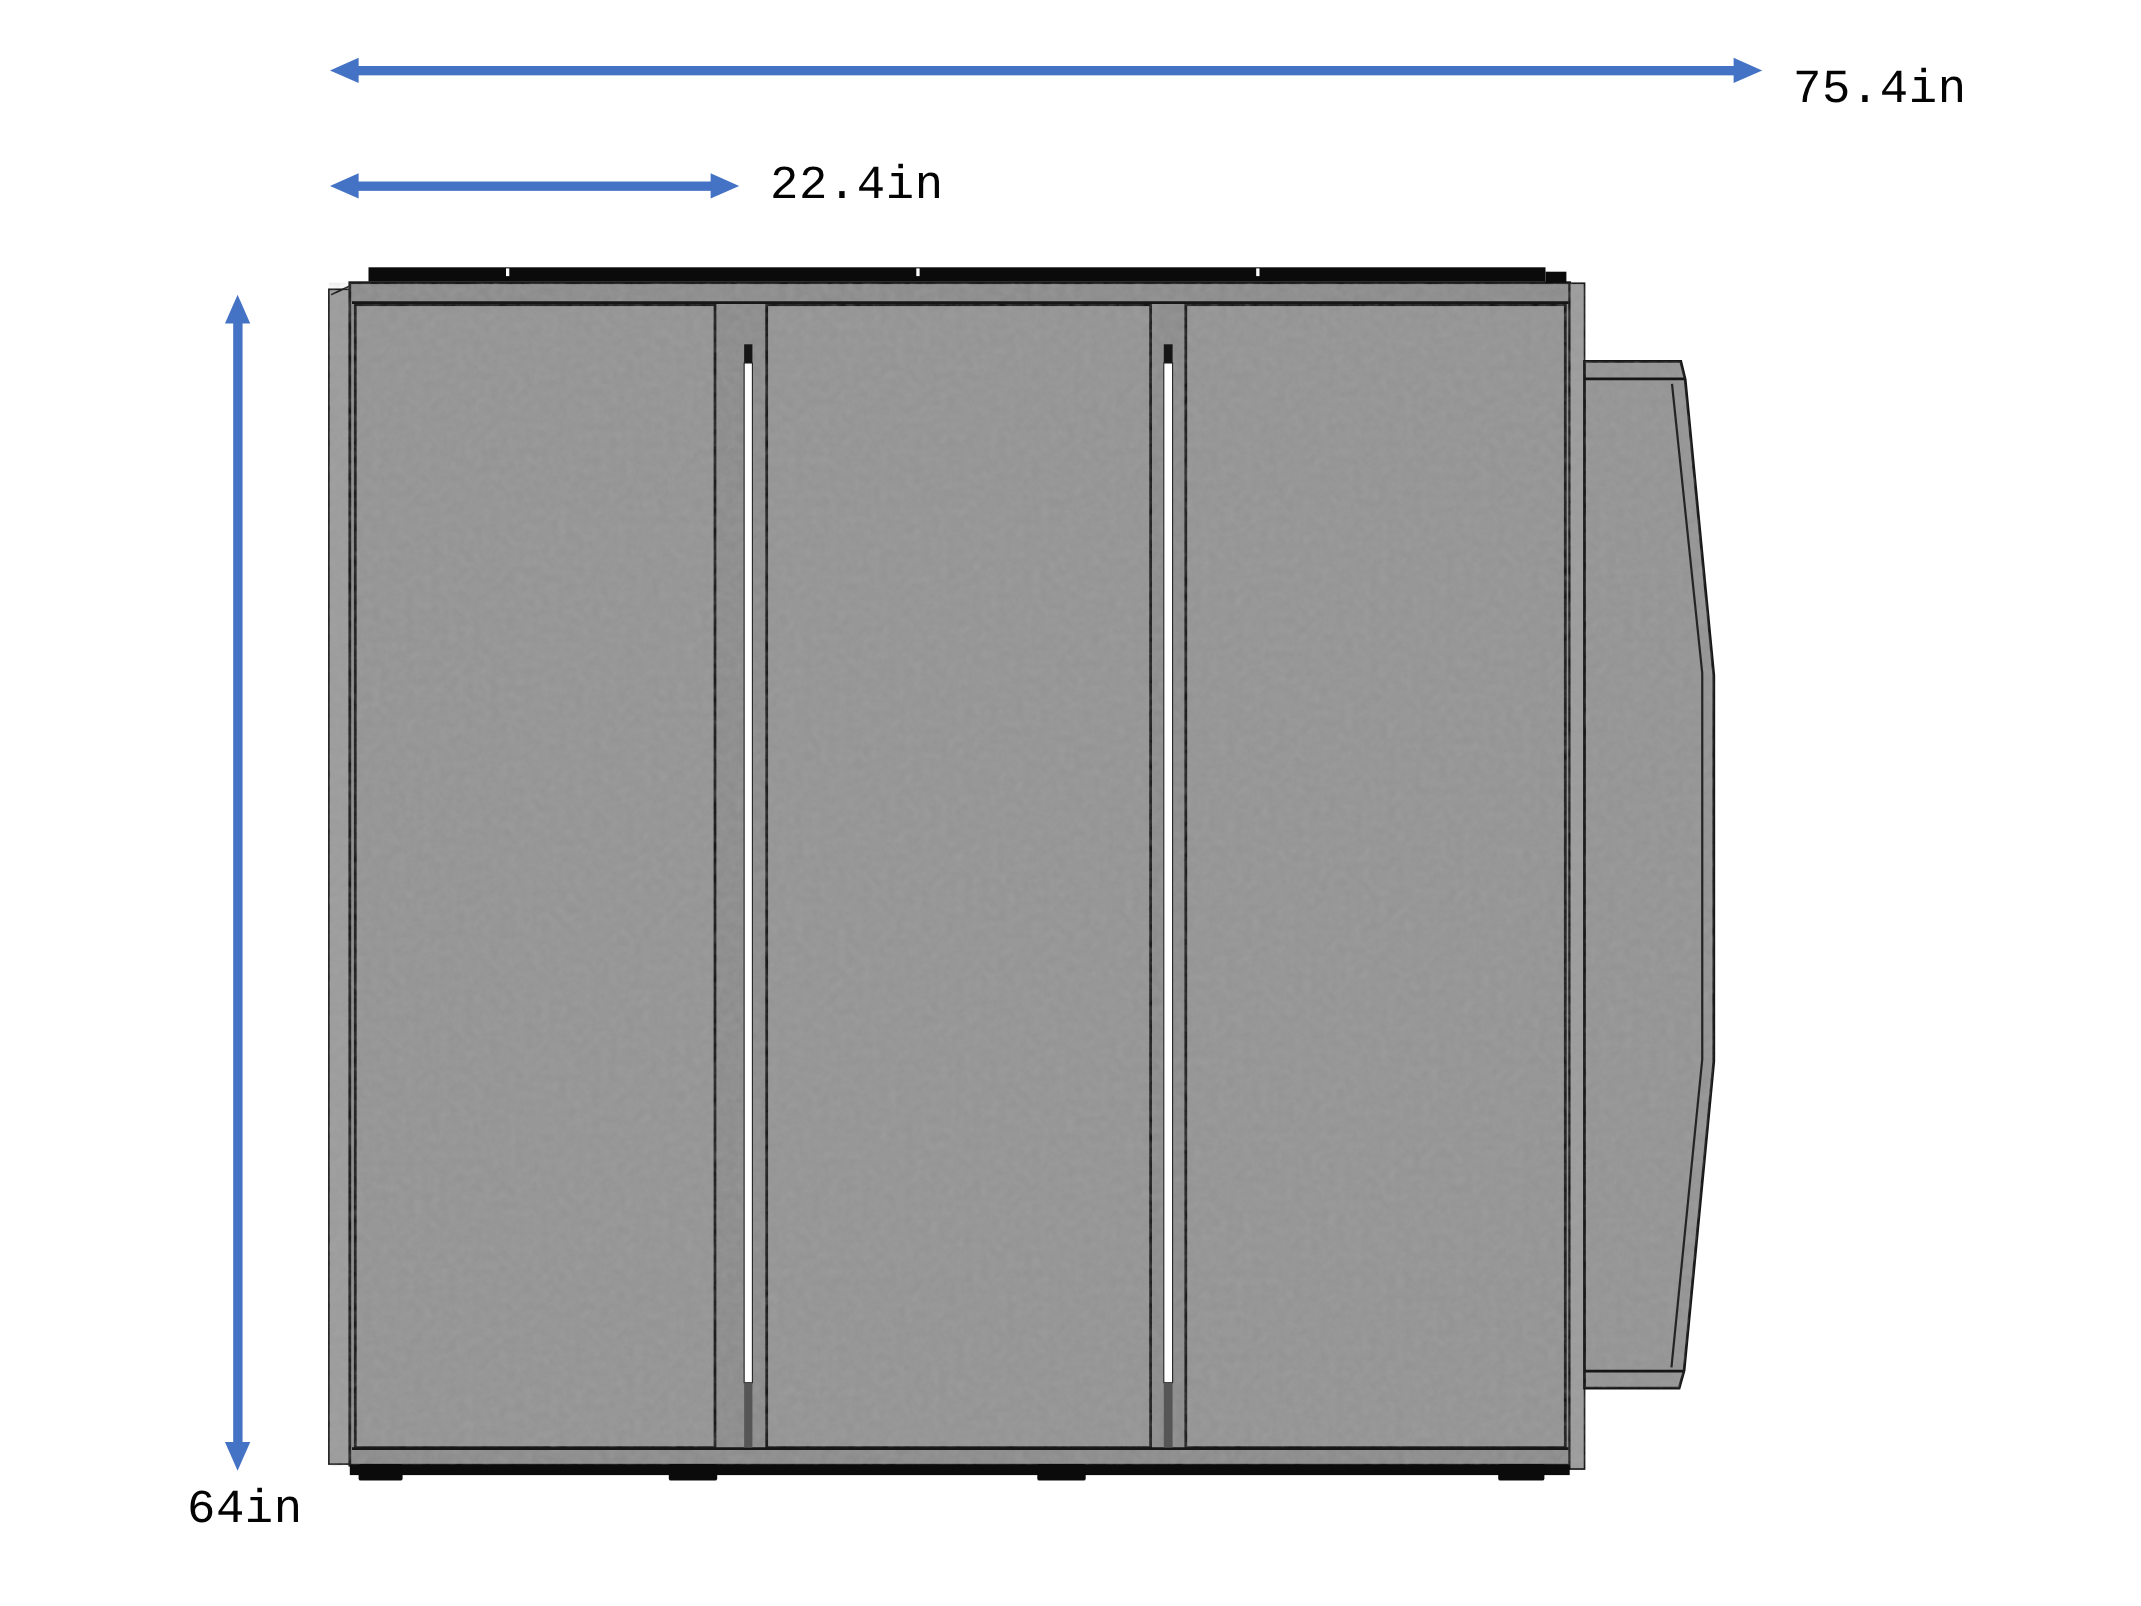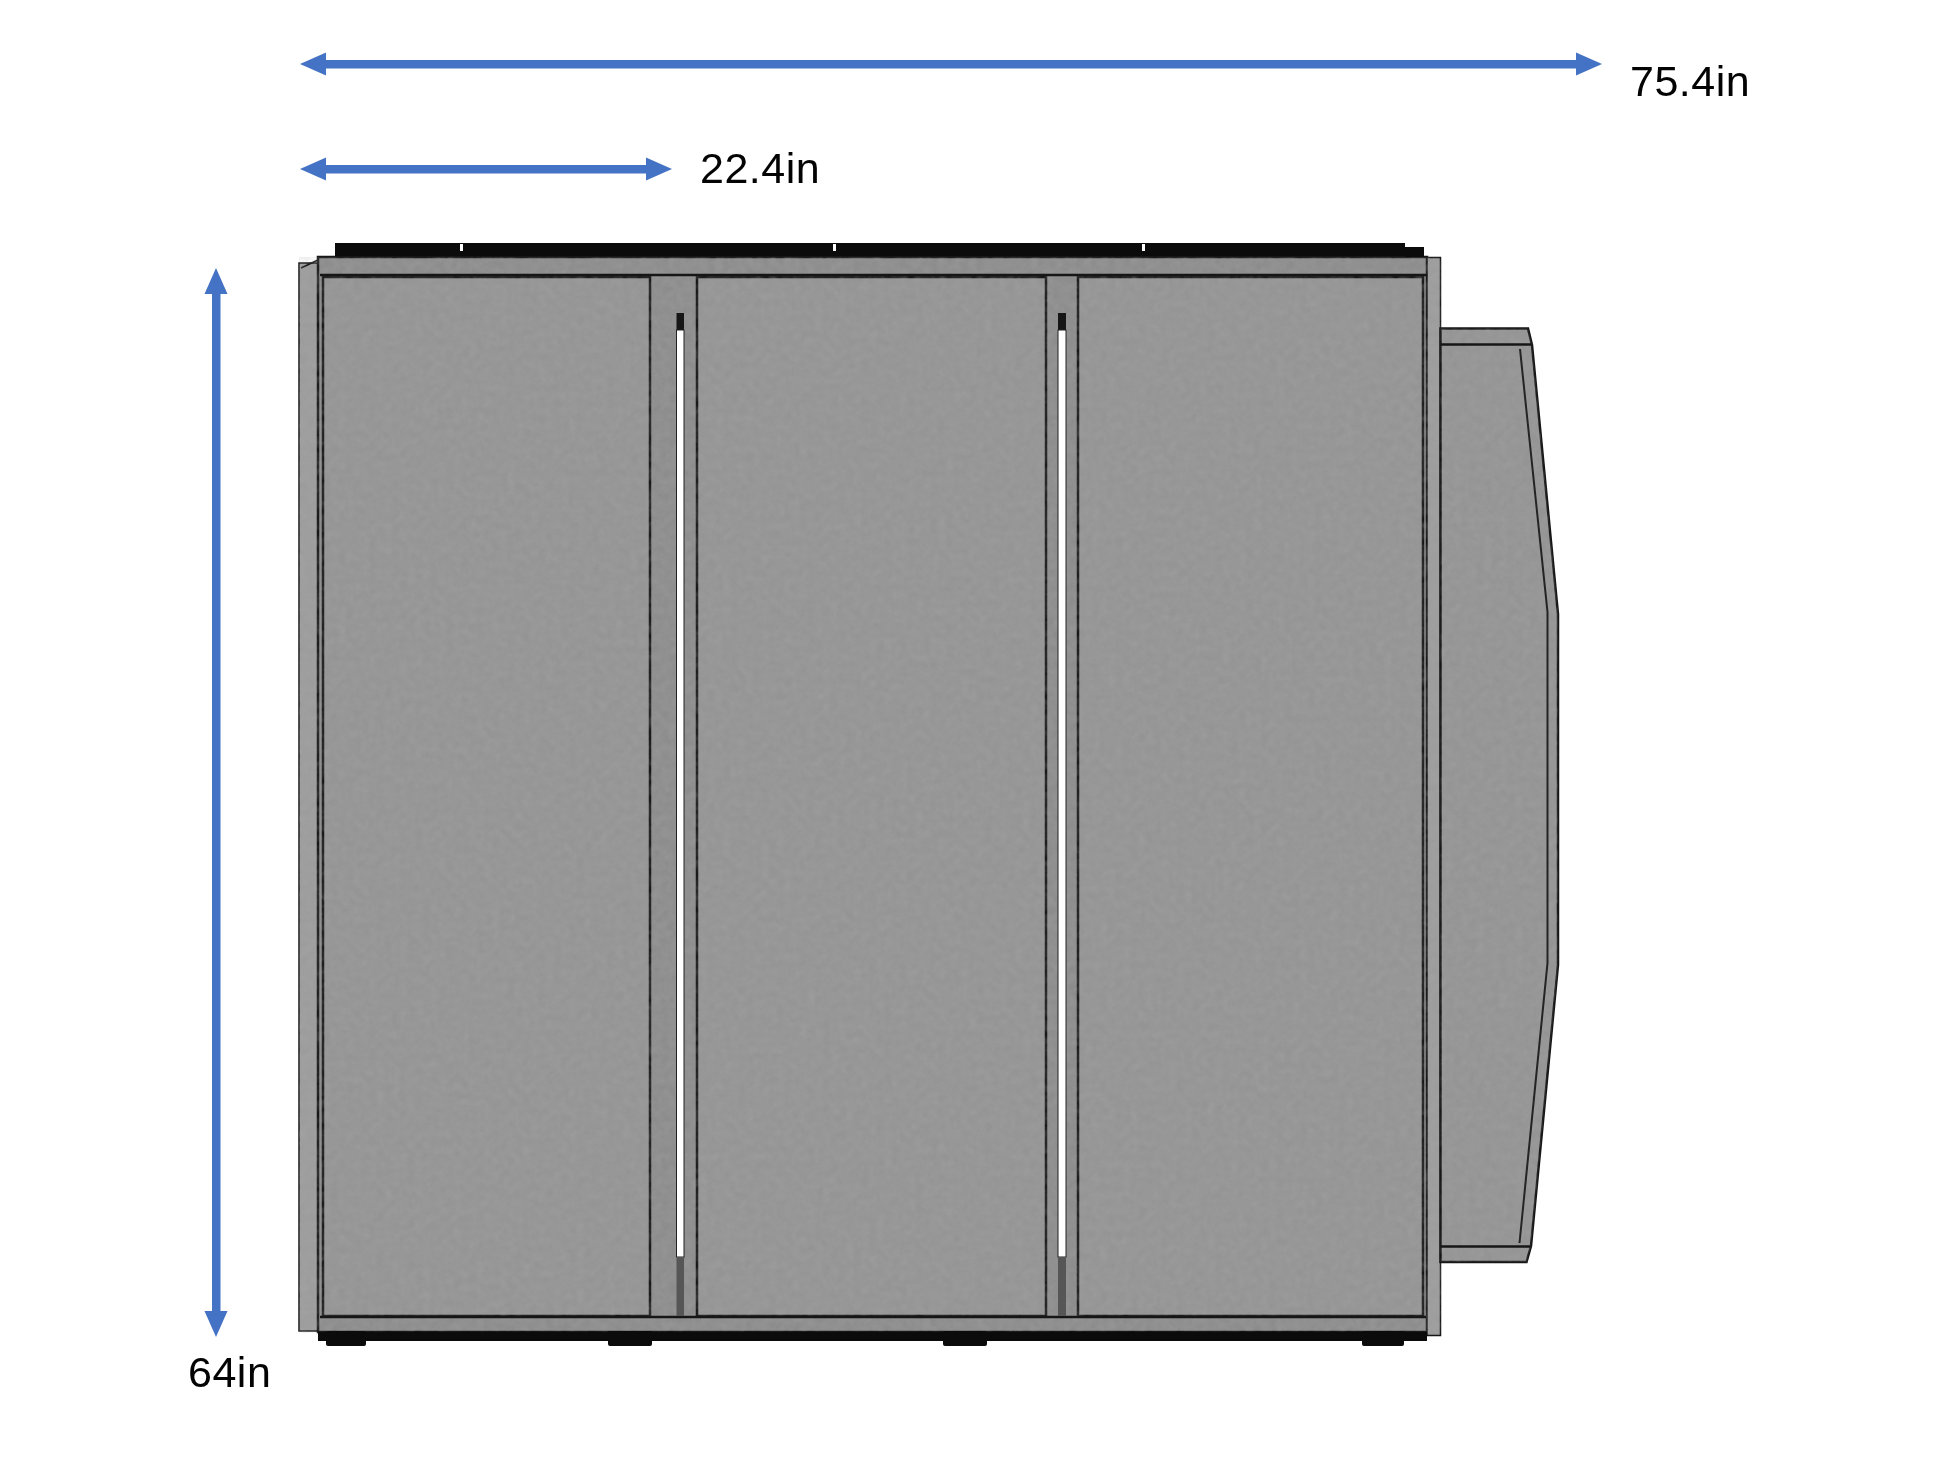--- a/index.html
+++ b/index.html
@@ -1,23 +1,23 @@
 <!DOCTYPE html>
 <html><head>
 <meta charset="utf-8">
 <style>
   html,body{margin:0;padding:0;background:#ffffff;}
   #stage{position:relative;width:1946px;height:1460px;background:#ffffff;overflow:hidden;
-         font-family:Liberation Sans, sans-serif;}
+         font-family:Liberation Mono, monospace;}
   #drawing{position:absolute;left:0;top:0;}
   .dim-label{position:absolute;color:#030303;font-size:43px;line-height:1.05;white-space:nowrap;
              letter-spacing:0.5px;}
   .lbl-overall{left:1630px;top:59px;}
   .lbl-section{left:700px;top:146px;text-align:right;}
-  .lbl-height{left:188px;top:1350px;}
+  .lbl-height{left:170px;top:1350px;}
   
   .edge{stroke:#161616;stroke-width:2.5;}
   .edge-thin{stroke:#161616;stroke-width:1.5;}
   .inner-line{stroke:#242424;stroke-width:2;fill:none;}
   .gap-edge{stroke:#222222;stroke-width:1;}
 </style>
 </head>
 <body>
 
 <div id="stage">

